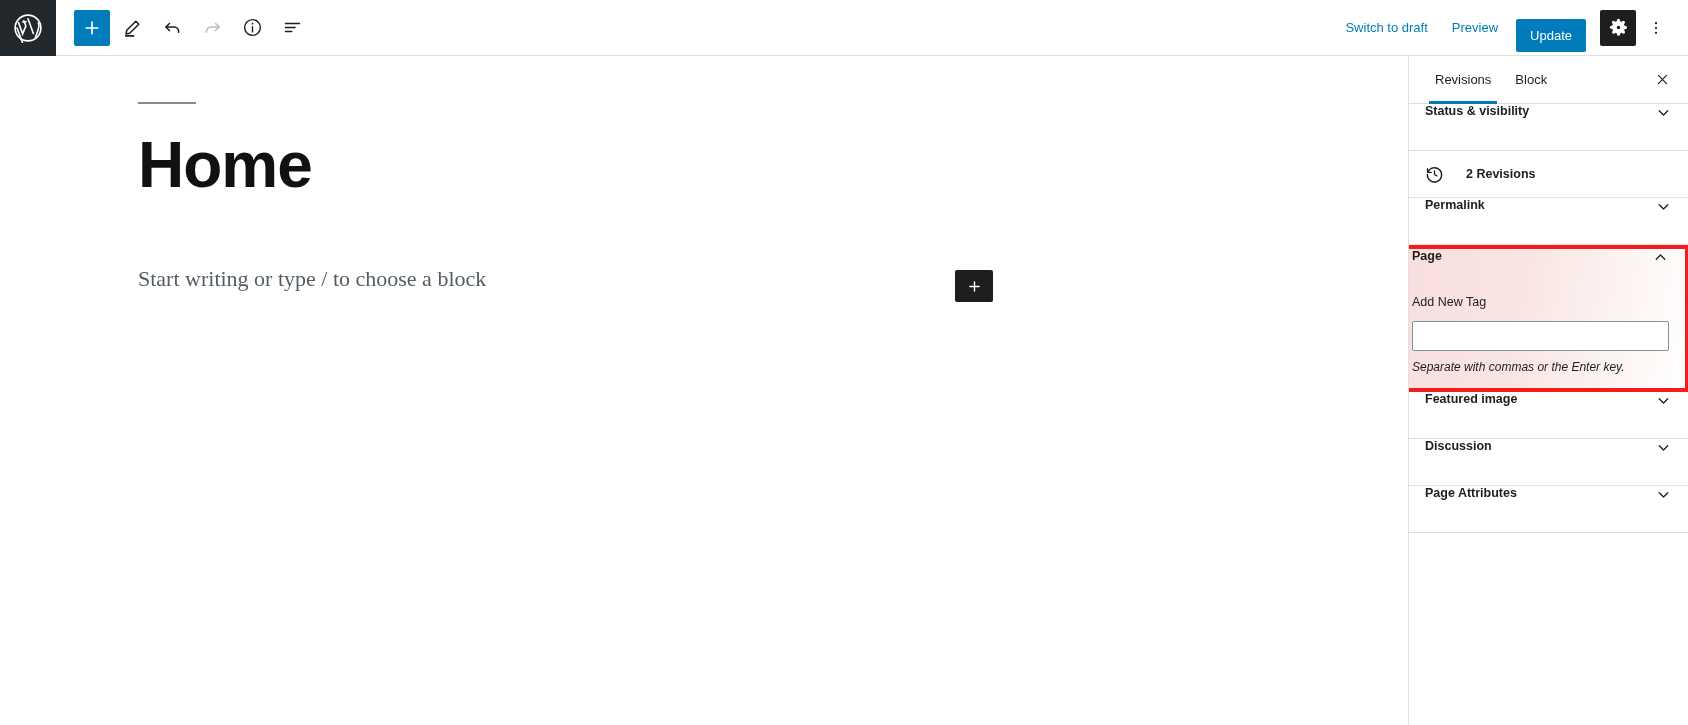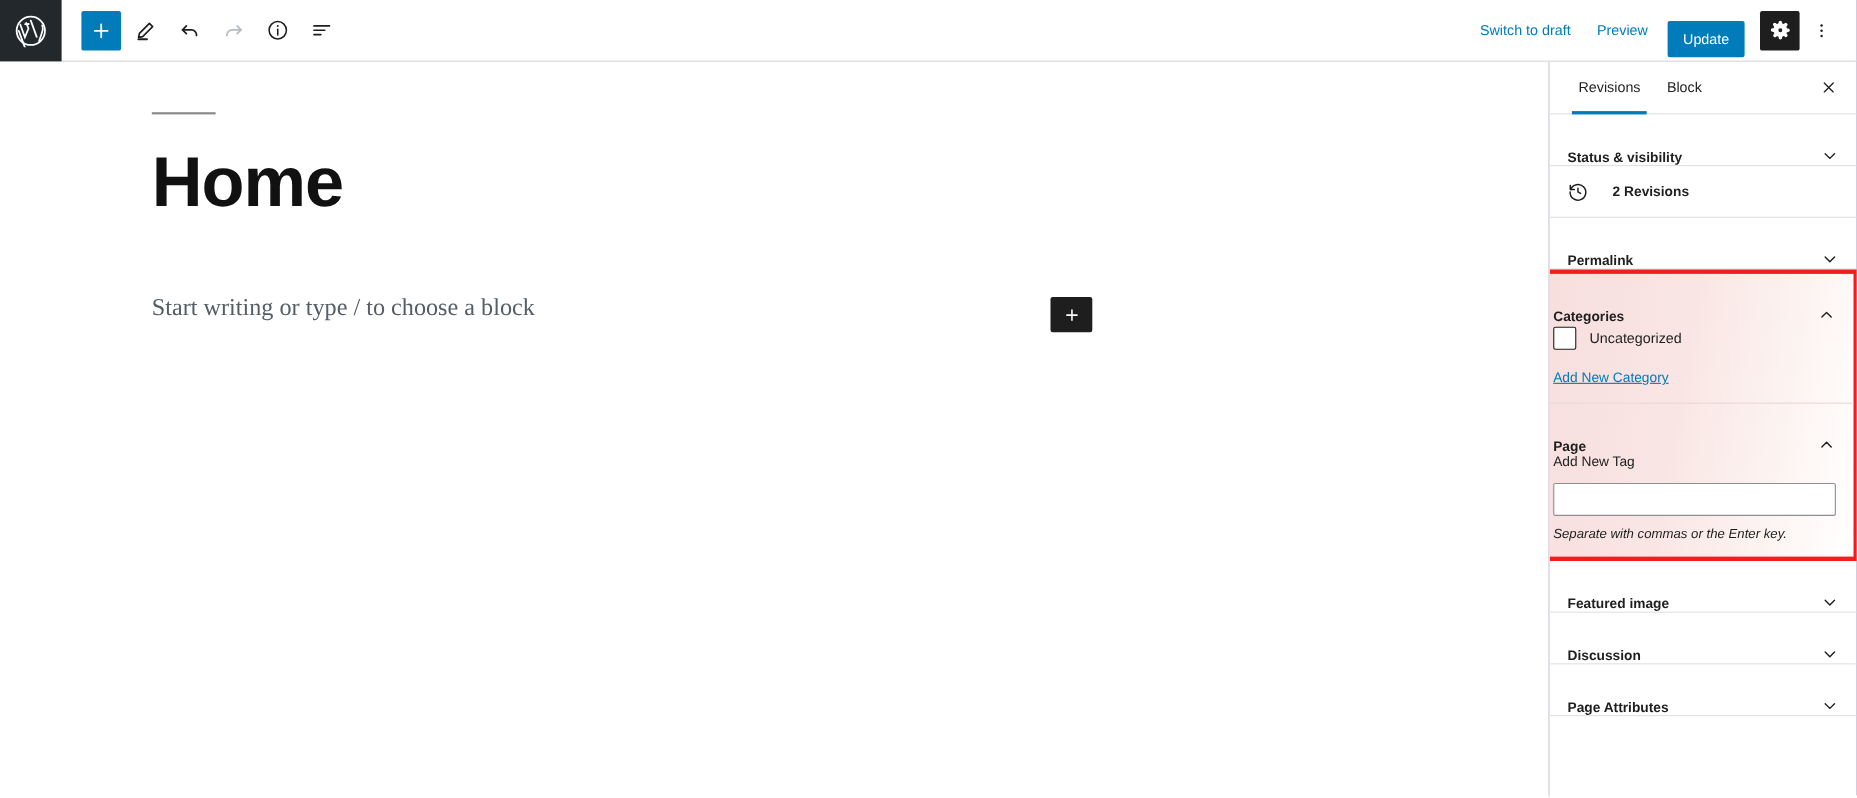--- a/index.html
+++ b/index.html
@@ -1,21 +1,21 @@
 <!DOCTYPE html>
 <html><head>
 <meta charset="utf-8">
 <style>
   * { box-sizing: border-box; margin: 0; padding: 0; }
   html, body {
     width: 1688px; height: 725px;
     font-family: "Liberation Sans", sans-serif;
     background: #ffffff; overflow: hidden;
   }
-  .app { position: relative; width: 1688px; height: 723px; background: #4c1d95; }
+  .app { position: relative; width: 1688px; height: 723px; background: #86efac; }
 
   
   .topbar {
     position: absolute; top: 0; left: 0; width: 1688px; height: 56px;
     background: #fff; border-bottom: 1px solid #e0e0e0;
     display: flex; align-items: center;
   }
   .wp-logo {
     width: 56px; height: 56px; background: #23282d;
     display: flex; align-items: center; justify-content: center; flex: none;
@@ -94,21 +94,21 @@
   }
   .sb-close {
     margin-left: auto; margin-right: 10px; width: 32px; height: 32px;
     background: none; border: none; cursor: pointer; color: #1e1e1e;
     display: flex; align-items: center; justify-content: center; font-size: 16px;
   }
   .panel {
     border-bottom: 1px solid #e0e0e0; padding: 0 16px;
   }
   .panel-head {
-    display: flex; align-items: flex-end; height: 46px; cursor: pointer;
+    display: flex; align-items: flex-start; height: 46px; cursor: pointer;
   }
   .panel-title { font-size: 12.5px; font-weight: 600; color: #1e1e1e; }
   .chev { margin-left: auto; color: #1e1e1e; display: flex; }
   .rev-row {
     display: flex; align-items: center; gap: 22px; height: 46px; cursor: pointer;
   }
   .rev-label { font-size: 12.5px; font-weight: 600; color: #1e1e1e; }
 
   
   .highlight-wrap {
@@ -275,35 +275,20 @@
         <span class="chev">
           <svg width="17" height="17" viewBox="0 0 24 24" fill="none" stroke="currentColor" stroke-width="1.8" stroke-linecap="round" stroke-linejoin="round">
               <path d="M6 9.5l6 6 6-6"></path>
             </svg>
         </span>
       </div>
     </div>
 
     <div class="highlight-wrap">
 
-      <div class="panel">
-        <div class="panel-head">
-          <span class="panel-title">Categories</span>
-          <span class="chev">
-            <svg width="17" height="17" viewBox="0 0 24 24" fill="none" stroke="currentColor" stroke-width="1.8" stroke-linecap="round" stroke-linejoin="round">
-                <path d="M6 14.5l6-6 6 6"></path>
-              </svg>
-          </span>
-        </div>
-        <div class="cat-row">
-          <span class="cat-box"></span>
-          <span class="cat-label">Uncategorized</span>
-        </div>
-        <a class="add-link">Add New Category</a>
-      </div>
 
       <div class="panel">
         <div class="panel-head">
           <span class="panel-title">Page</span>
           <span class="chev">
             <svg width="17" height="17" viewBox="0 0 24 24" fill="none" stroke="currentColor" stroke-width="1.8" stroke-linecap="round" stroke-linejoin="round">
                 <path d="M6 14.5l6-6 6 6"></path>
               </svg>
           </span>
         </div>

